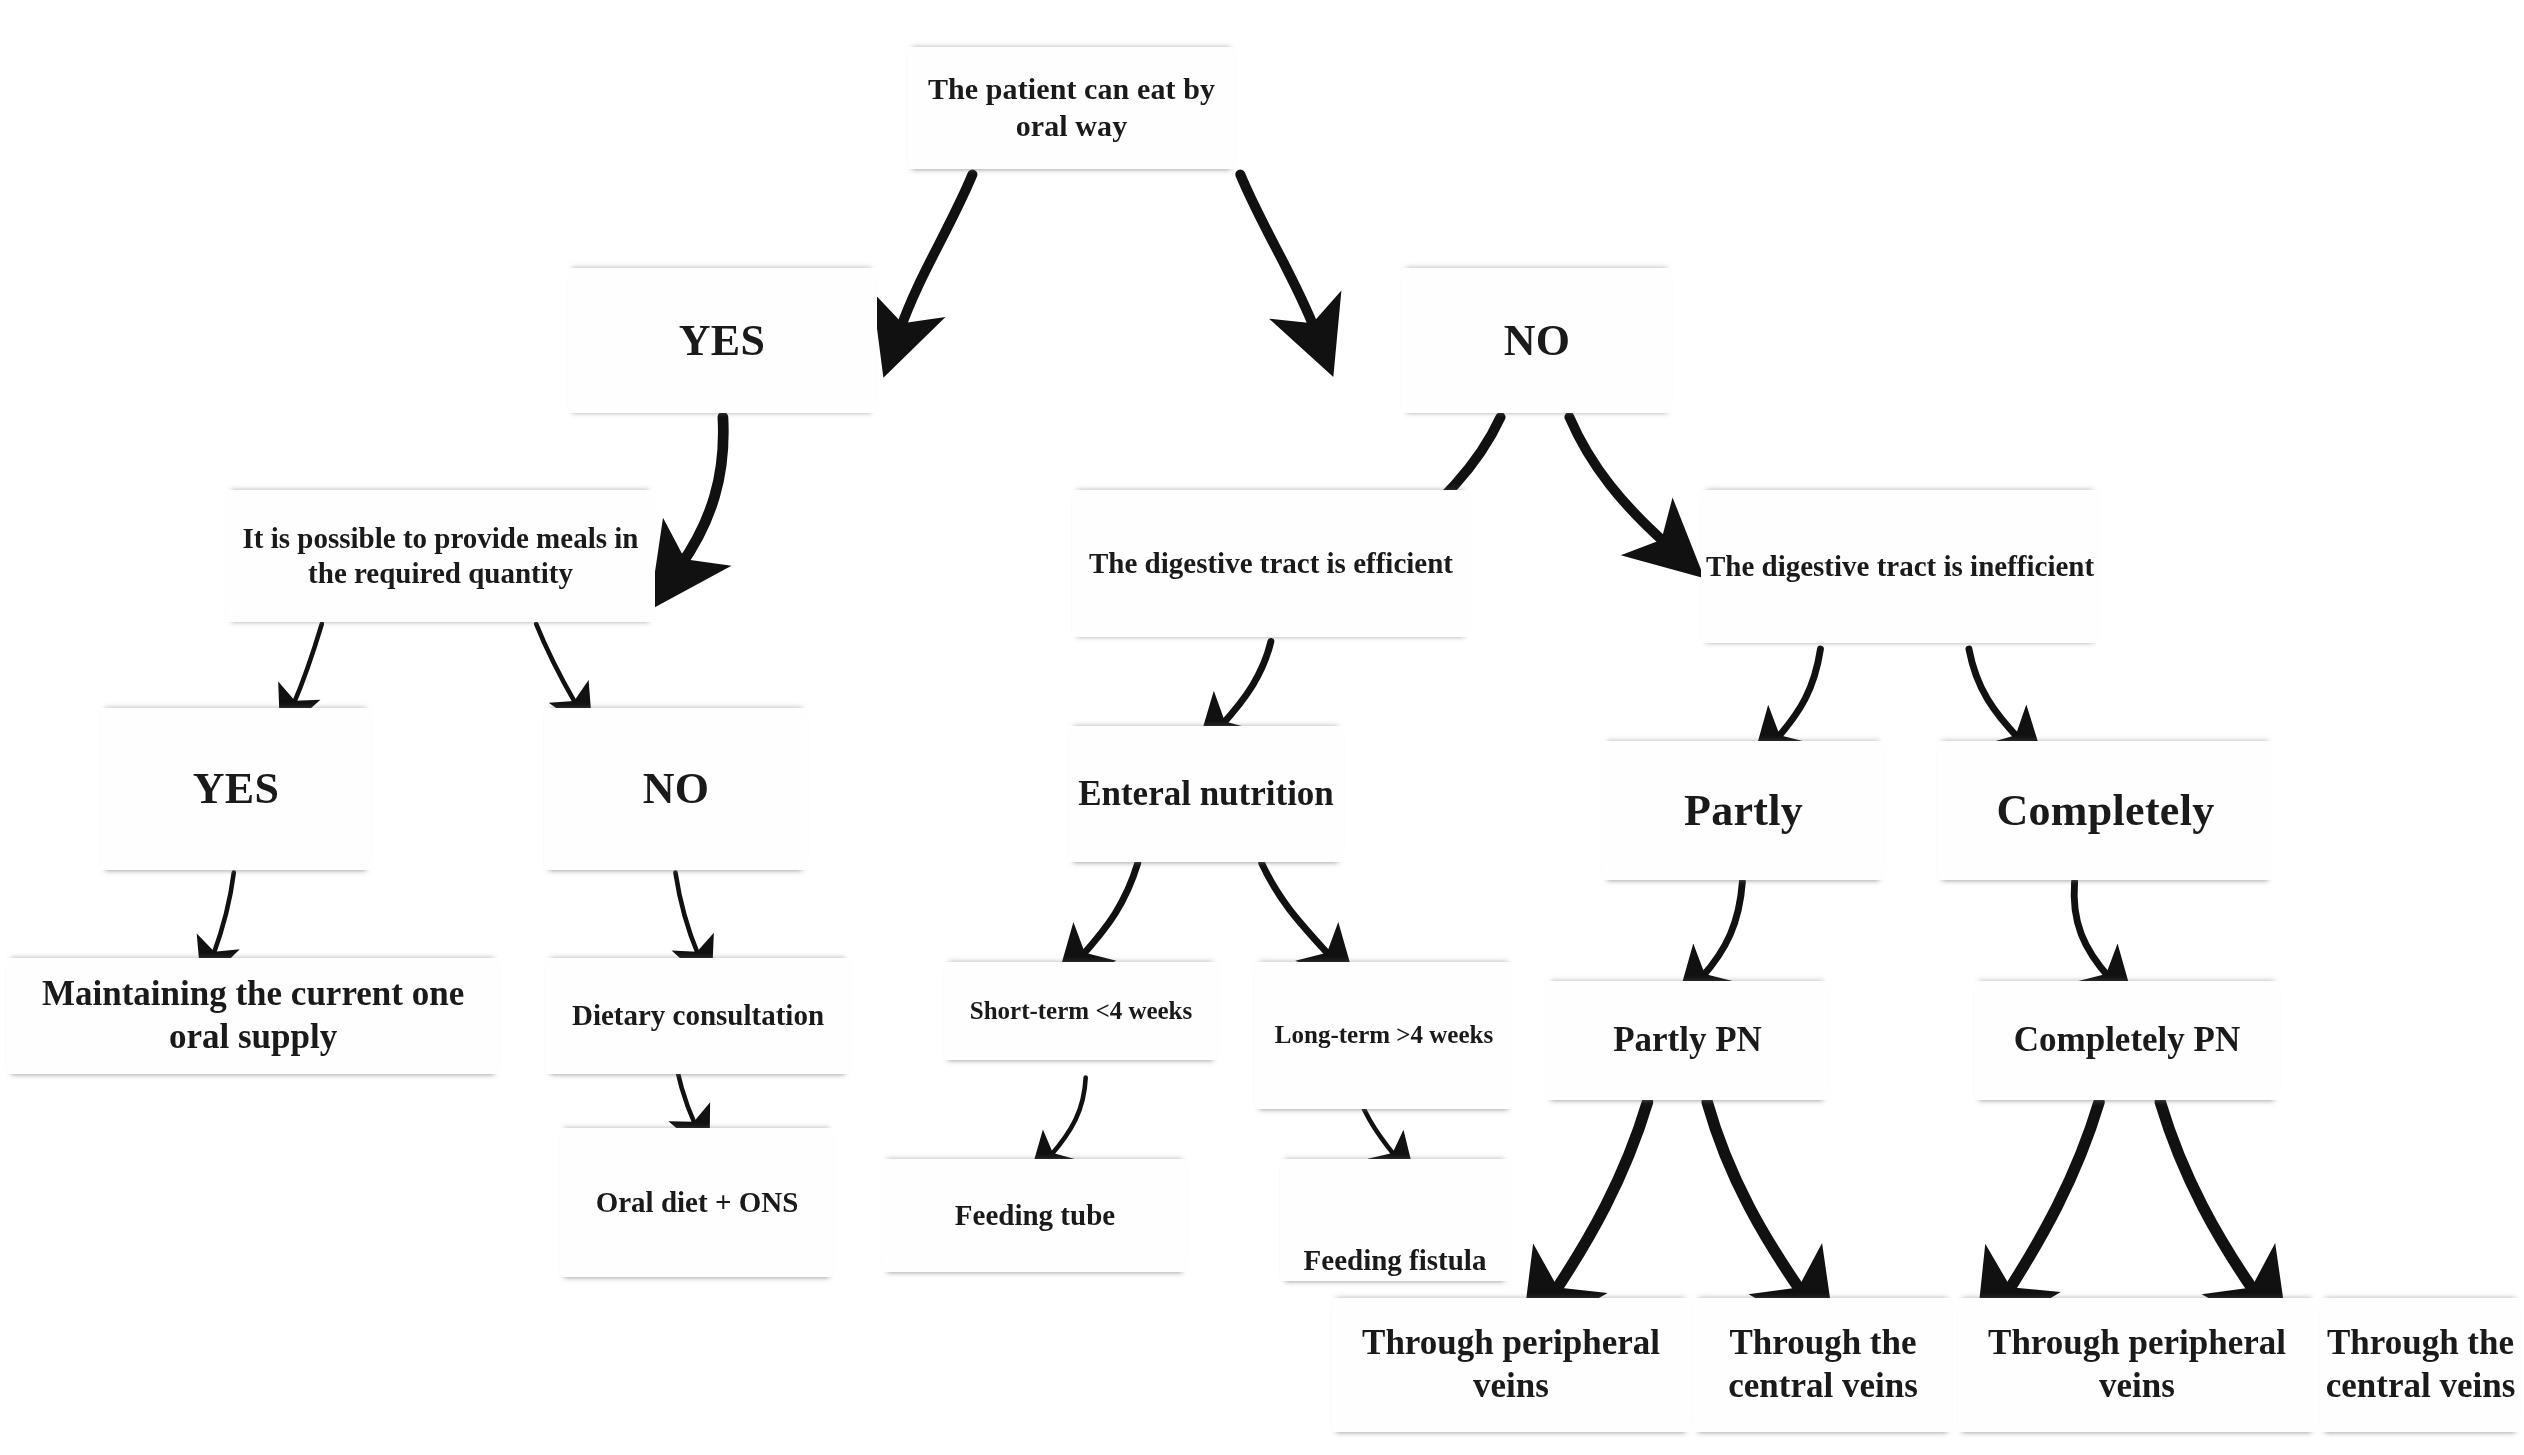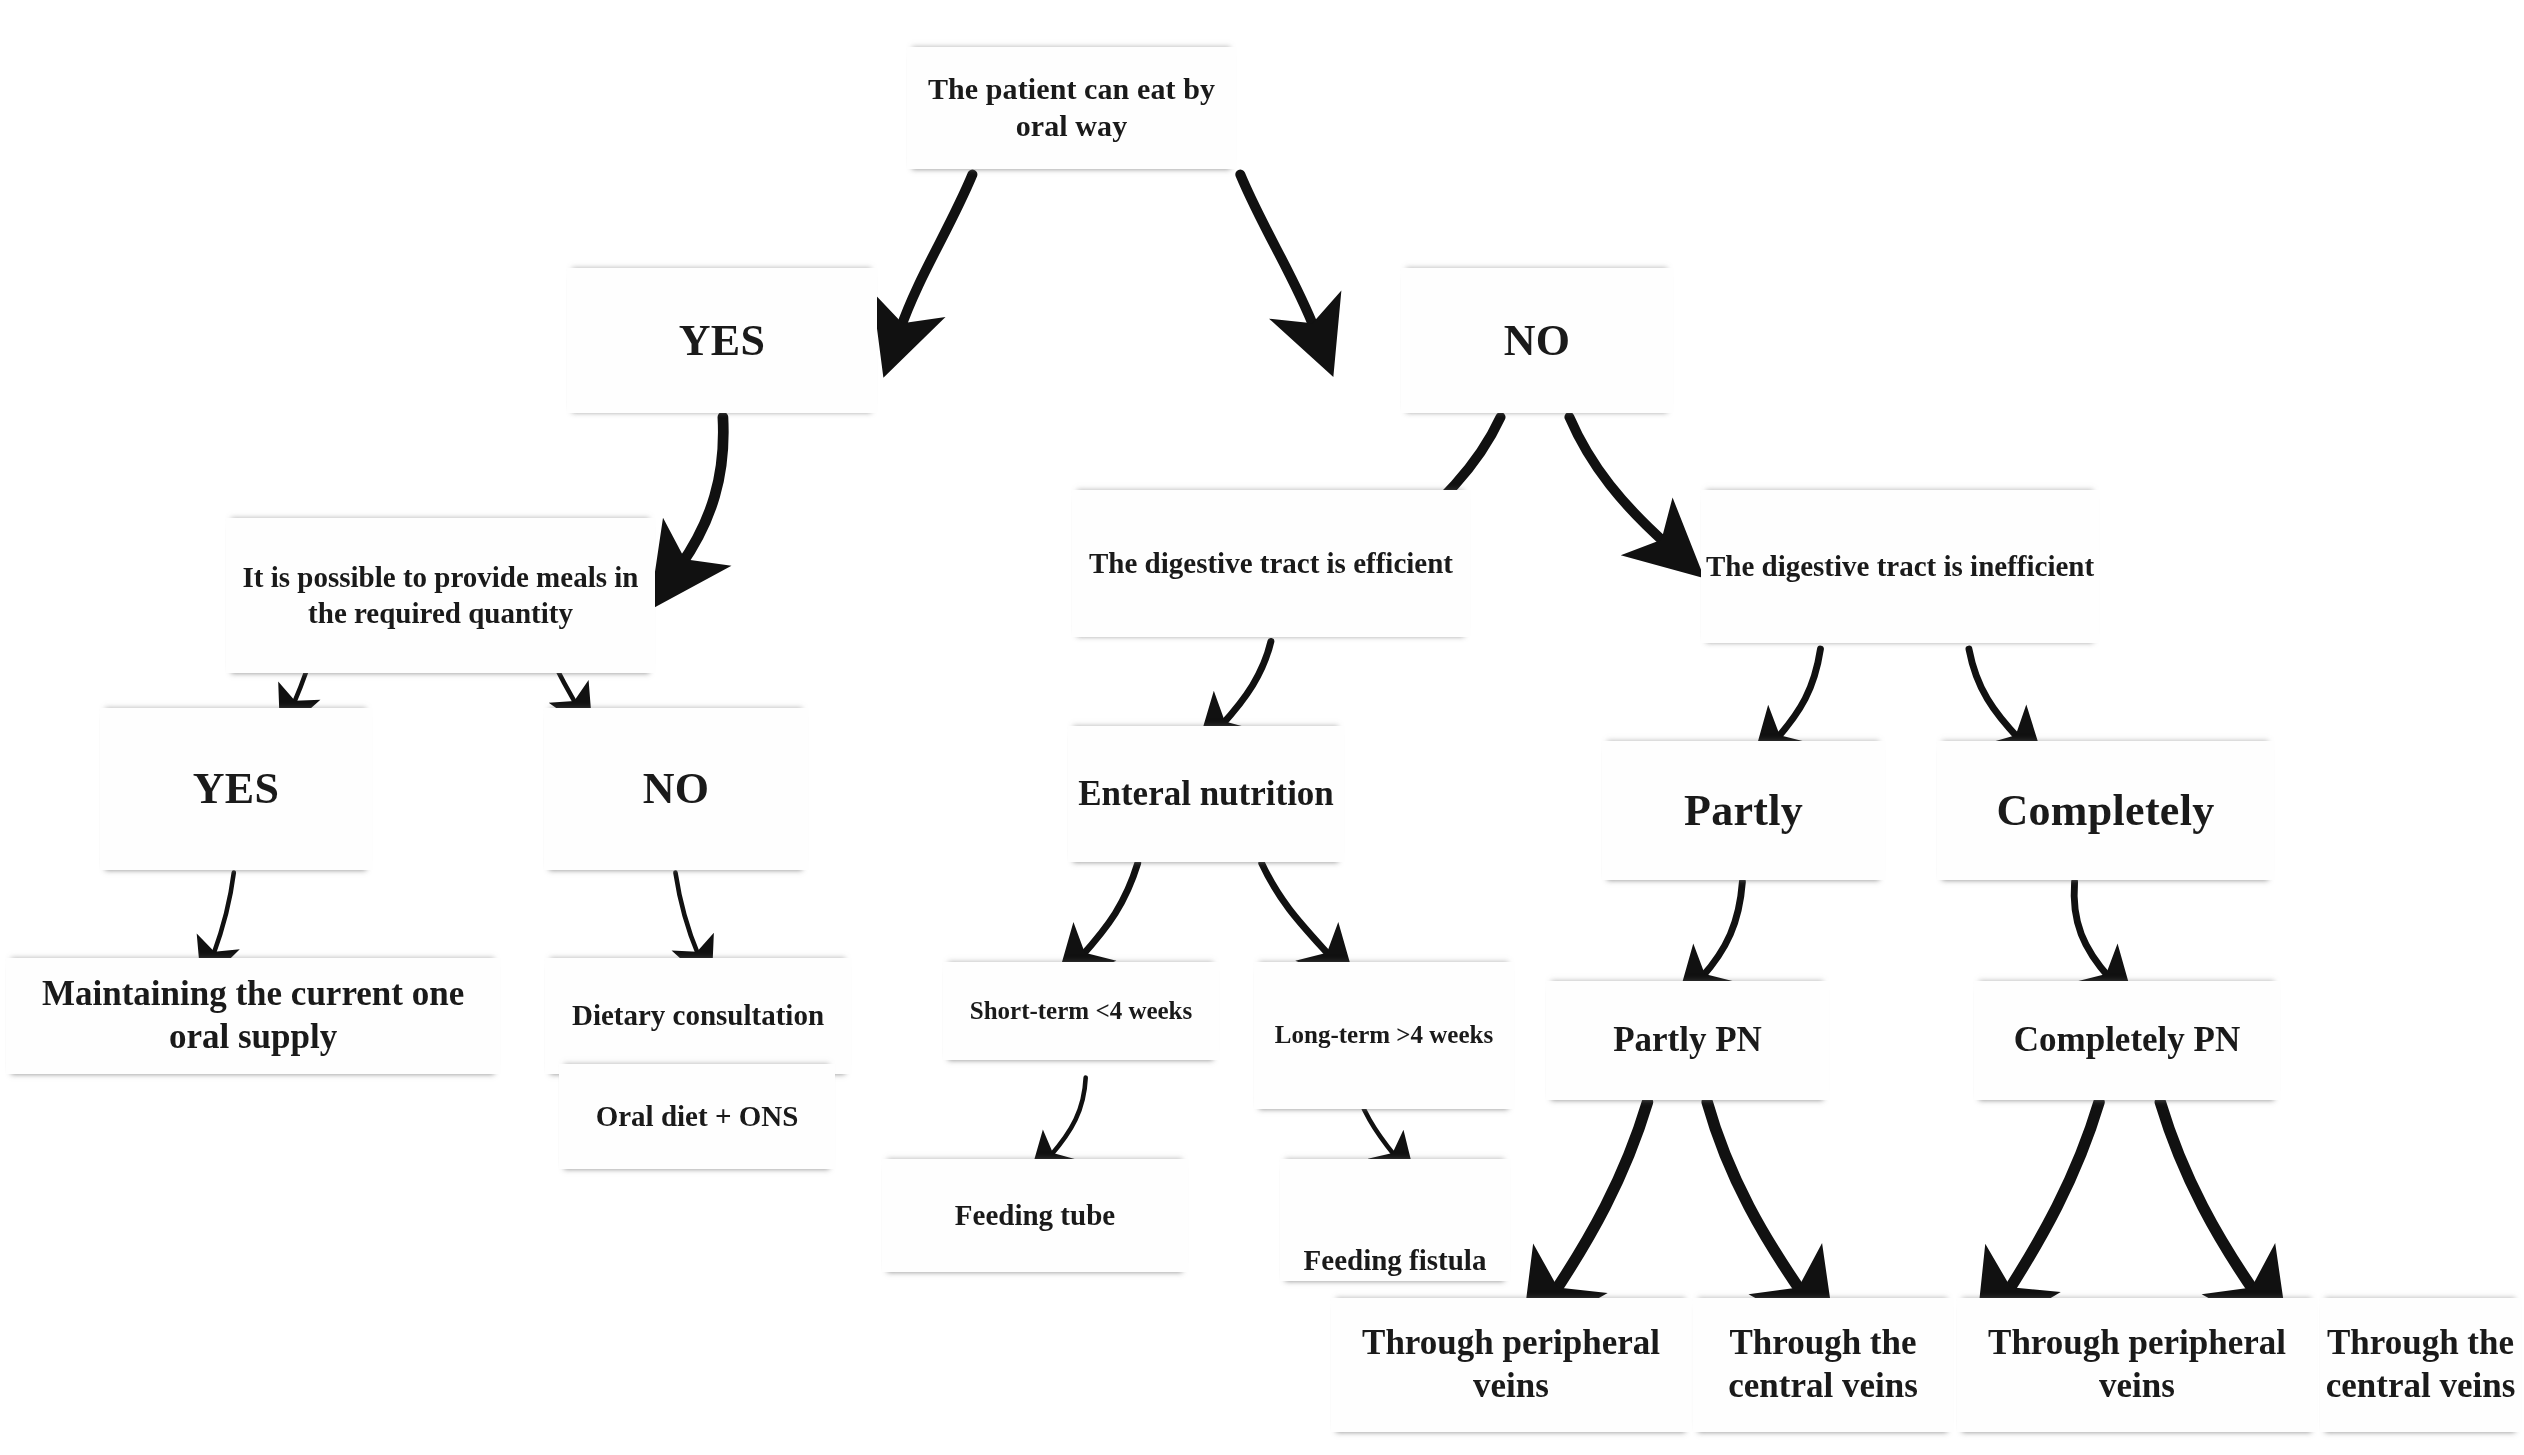--- a/index.html
+++ b/index.html
@@ -109,41 +109,41 @@
   </div>
 
   <div class="node s-big" style="left:567px; top:268px; width:310px; height:145px;">
     <span>YES</span>
   </div>
 
   <div class="node s-big" style="left:1401px; top:268px; width:272px; height:145px;">
     <span>NO</span>
   </div>
 
-  <div class="node s-body" style="left:226px; top:490px; width:429px; height:155px;margin-top:28px;">
+  <div class="node s-body" style="left:226px; top:490px; width:429px; height:132px;">
     <span>It is possible to provide meals in the required quantity</span>
   </div>
 
   <div class="node s-big" style="left:100px; top:708px; width:272px; height:162px;">
     <span>YES</span>
   </div>
 
   <div class="node s-big" style="left:544px; top:708px; width:264px; height:162px;">
     <span>NO</span>
   </div>
 
   <div class="node s-small" style="left:6.1px; top:958px; width:494px; height:116px;">
     <span>Maintaining the current one oral supply</span>
   </div>
 
   <div class="node s-body" style="left:545px; top:958px; width:306px; height:116px;">
     <span>Dietary consultation</span>
   </div>
 
-  <div class="node s-body" style="left:559px; top:1064px; width:276px; height:105px;">
+  <div class="node s-body" style="left:559px; top:1128px; width:276px; height:149px;">
     <span>Oral diet + ONS</span>
   </div>
 
   <div class="node s-body" style="left:1072px; top:490px; width:398px; height:147px;">
     <span>The digestive tract is efficient</span>
   </div>
 
   <div class="node s-body" style="left:1701px; top:490px; width:398px; height:153px;">
     <span>The digestive tract is inefficient</span>
   </div>

